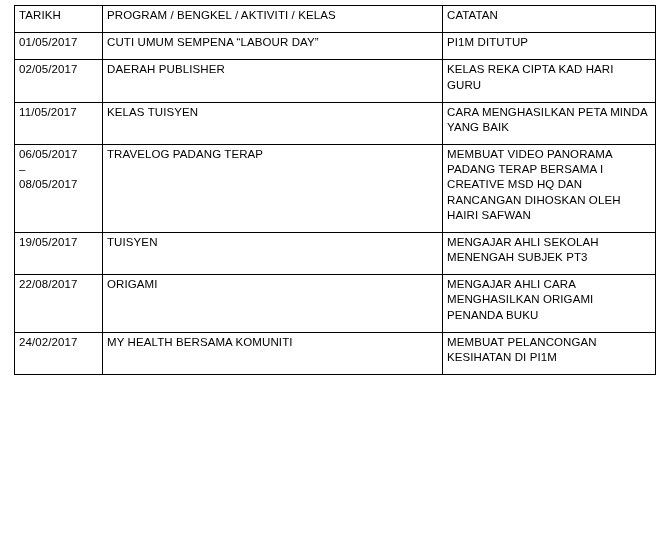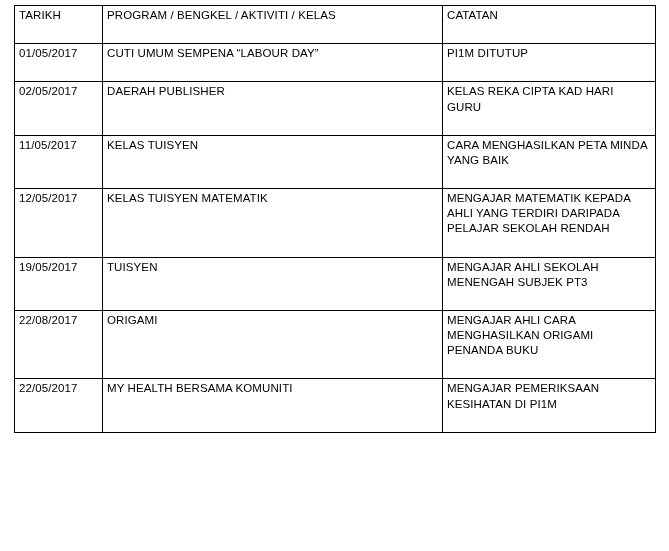--- a/index.html
+++ b/index.html
@@ -25,21 +25,21 @@
     border-collapse: collapse;
     table-layout: fixed;
     width: 641px;
     margin-left: 14px;
     margin-top: 5px;
   }
   table.schedule td,
   table.schedule th {
     border: 1px solid #000000;
     vertical-align: top;
-    padding: 2px 4px 20px 4px;
+    padding: 2px 4px 9px 4px;
     font-size: 11.5px;
     line-height: 1.32;
     font-weight: normal;
     text-align: left;
     font-family: "Liberation Sans", sans-serif;
     letter-spacing: 0.1px;
   }
   col.c-date { width: 88px; }
   col.c-prog { width: 340px; }
   col.c-note { width: 213px; }
@@ -104,27 +104,29 @@
           </td>
         <td>
             <span class="cell-text">KELAS TUISYEN</span>
           </td>
         <td>
             <span class="cell-text">CARA MENGHASILKAN  PETA MINDA YANG BAIK</span>
           </td>
       </tr>
       <tr>
         <td>
-            <span class="cell-text">12/05/2017</span>
+            <span class="cell-text">06/05/2017
+–
+08/05/2017</span>
           </td>
         <td>
-            <span class="cell-text">KELAS TUISYEN MATEMATIK</span>
+            <span class="cell-text">TRAVELOG PADANG TERAP</span>
           </td>
         <td>
-            <span class="cell-text">MENGAJAR MATEMATIK KEPADA AHLI YANG TERDIRI DARIPADA PELAJAR SEKOLAH RENDAH</span>
+            <span class="cell-text">MEMBUAT VIDEO PANORAMA PADANG TERAP BERSAMA I CREATIVE MSD HQ DAN RANCANGAN DIHOSKAN OLEH HAIRI SAFWAN</span>
           </td>
       </tr>
       <tr>
         <td>
             <span class="cell-text">19/05/2017</span>
           </td>
         <td>
             <span class="cell-text">TUISYEN</span>
           </td>
         <td>
@@ -137,24 +139,24 @@
           </td>
         <td>
             <span class="cell-text">ORIGAMI</span>
           </td>
         <td>
             <span class="cell-text">MENGAJAR AHLI CARA MENGHASILKAN ORIGAMI PENANDA BUKU</span>
           </td>
       </tr>
       <tr>
         <td>
-            <span class="cell-text">22/05/2017</span>
+            <span class="cell-text">24/02/2017</span>
           </td>
         <td>
             <span class="cell-text">MY HEALTH BERSAMA KOMUNITI</span>
           </td>
         <td>
-            <span class="cell-text">MENGAJAR PEMERIKSAAN KESIHATAN DI PI1M</span>
+            <span class="cell-text">MEMBUAT PELANCONGAN KESIHATAN DI PI1M</span>
           </td>
       </tr>
     </tbody>
   </table>
 </div>
 
 </body></html>

